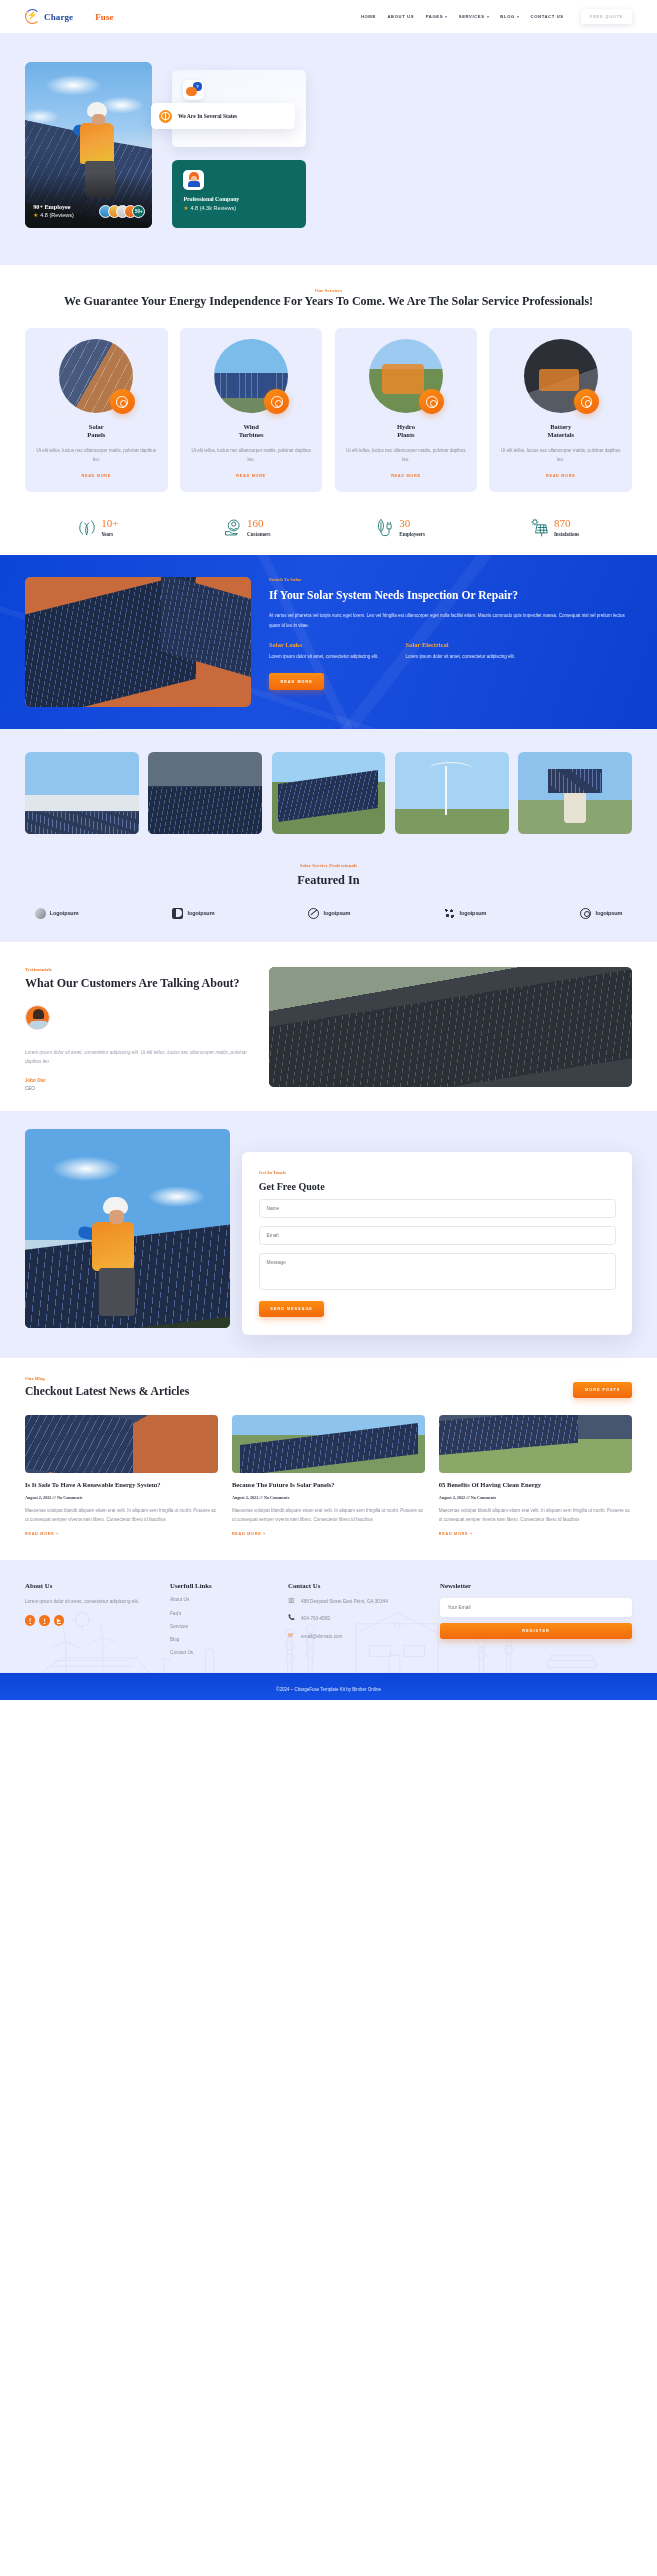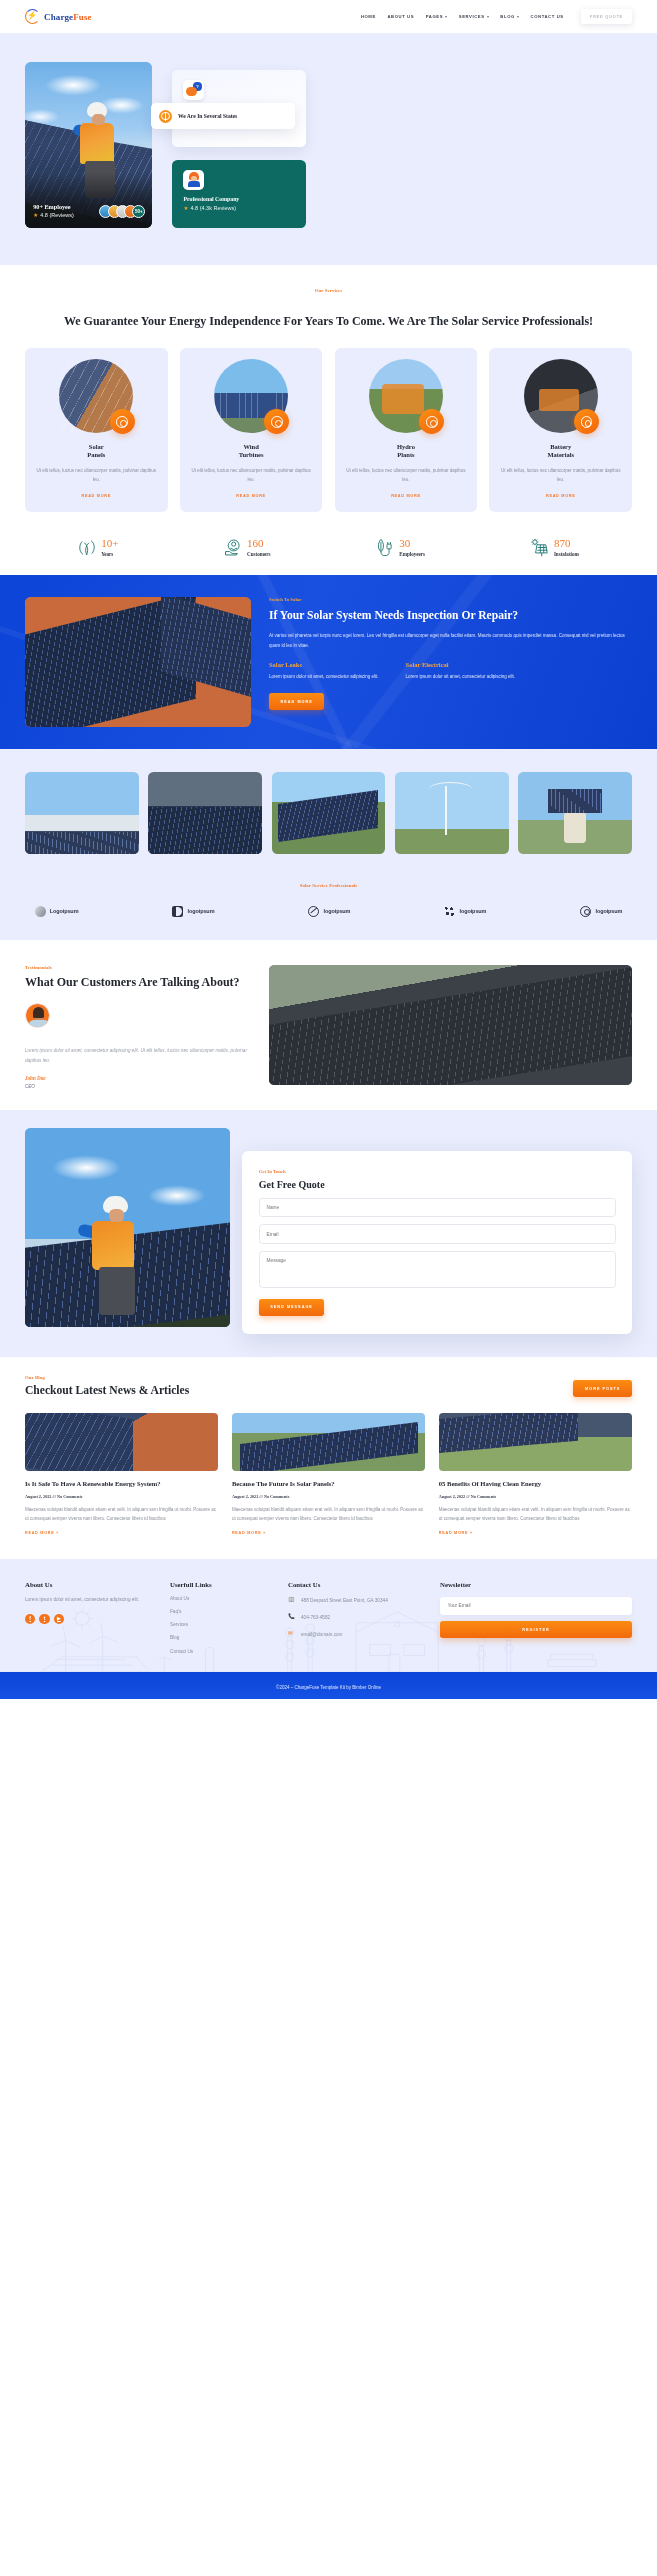--- a/index.html
+++ b/index.html
@@ -4,21 +4,21 @@
 <style>
   *{box-sizing:border-box;margin:0;padding:0;}
   body{width:657px;height:2576px;background:#ffffff;font-family:"Liberation Sans",sans-serif;overflow:hidden;}
 
   
   .header{height:33px;background:#fff;display:flex;align-items:center;padding:0 25px;}
   .brand{display:flex;align-items:center;gap:4.1px;}
   .brand-mark{width:15px;height:15px;border-radius:50%;border:1.4px solid #f57c1f;border-top-color:#2b52d6;border-right-color:transparent;display:flex;align-items:center;justify-content:center;position:relative;}
   .bolt{color:#2b52d6;font-size:8.2px;line-height:1;}
   .brand-name{font-family:"Liberation Serif",serif;font-weight:bold;font-size:9px;color:#22459e;letter-spacing:0.1px;}
-  .brand-name em{font-style:normal;color:#f1601a;}
+  .brand-name em{font-style:normal;color:#f1601a;margin-left:22px;}
   .nav{margin-left:auto;display:flex;align-items:center;gap:11.6px;}
   .nav a{font-size:4.2px;letter-spacing:0.6px;color:#3c4250;text-decoration:none;font-weight:bold;display:flex;align-items:center;gap:2.1px;}
   .caret{width:0;height:0;border-left:1.6px solid transparent;border-right:1.6px solid transparent;border-top:2.1px solid #6a7081;}
   .quote-btn{background:#fff;border:0;border-radius:2.7px;padding:4.8px 9px;font-size:4.2px;letter-spacing:0.6px;color:#b9bdc7;font-weight:bold;box-shadow:0 1.4px 6.8px rgba(40,50,90,.13);margin-left:5.5px;}
 
   
   .hero{background:#e9edfd;padding:29px 25px 37px;display:flex;gap:15px;position:relative;}
   .hero-left{width:205px;padding-top:13.7px;}
   .hero-title{font-family:"Liberation Serif",serif;font-weight:bold;font-size:18.5px;line-height:1.28;color:#232730;letter-spacing:-0.2px;}
   .hero-actions{display:flex;align-items:center;gap:13.7px;margin-top:20.5px;}
@@ -70,21 +70,21 @@
   .agent{position:absolute;left:4.1px;top:2.7px;width:12.3px;height:15px;}
   .agent .hair{position:absolute;left:1.4px;top:0;width:9.6px;height:7.5px;background:#f26a1f;border-radius:4.8px 4.8px 1.4px 1.4px;}
   .agent .fc{position:absolute;left:3.1px;top:3.4px;width:6.2px;height:6.2px;background:#f3c39a;border-radius:2.7px;}
   .agent .bd{position:absolute;left:0;top:9px;width:12.3px;height:6.2px;background:#1f56c9;border-radius:3.4px 3.4px 0 0;}
   .card-teal .lbl{font-family:"Liberation Serif",serif;font-weight:bold;font-size:5.8px;color:#fff;margin:6.2px 0 0 11px;}
   .card-teal .rate{color:#e8f2f1;font-size:5.5px;margin:2.7px 0 0 11px;display:flex;align-items:center;gap:2.1px;}
 
   
   .services{background:#fff;padding:23px 25px 12.3px;text-align:center;}
   .eyebrow{font-family:"Liberation Serif",serif;font-weight:bold;font-size:4.8px;color:#f4792a;letter-spacing:0.1px;}
-  .sec-title{font-family:"Liberation Serif",serif;font-weight:bold;font-size:12px;line-height:1.42;color:#232730;margin-top:20px;}
+  .sec-title{font-family:"Liberation Serif",serif;font-weight:bold;font-size:12px;line-height:1.42;color:#232730;margin-top:0;}
   .cards{display:flex;gap:12.3px;margin-top:18px;}
   .scard{flex:1;background:#e9edfd;border-radius:6.2px;padding:11px 9.6px 13.7px;text-align:center;position:relative;}
   .thumb{width:74px;height:74px;border-radius:50%;margin:0 auto;position:relative;overflow:visible;}
   .thumb .img{width:74px;height:74px;border-radius:50%;overflow:hidden;}
   .t1{background:linear-gradient(120deg,#47597e 0 48%,#b4794b 48% 100%);}
   .t1:after{content:"";position:absolute;inset:0;background:repeating-linear-gradient(118deg,rgba(255,255,255,.30) 0 0.7px,transparent 0.7px 9px);}
   .t2{background:linear-gradient(180deg,#7cbcea 0 46%,#2f4d86 46% 80%,#6f8a63 80% 100%);}
   .t2:after{content:"";position:absolute;left:0;right:0;top:46%;bottom:20%;background:repeating-linear-gradient(90deg,rgba(255,255,255,.25) 0 0.7px,transparent 0.7px 6.2px);}
   .t3{background:linear-gradient(180deg,#9ccaf0 0 40%,#6e8f52 40% 100%);}
   .t3:after{content:"";position:absolute;left:18%;top:34%;width:56%;height:40%;background:#e88a2a;border-radius:4.1px;opacity:.85;}
@@ -464,20 +464,21 @@
 <section class="gallery">
   <div class="g g1"></div>
   <div class="g g2"></div>
   <div class="g g3"></div>
   <div class="g g4"></div>
   <div class="g g5"></div>
 </section>
 
 <section class="featured">
   <div class="eyebrow">Solar Service Professionals</div>
+  <h2 class="sec-title">Featured In</h2>
   <div class="logos">
     <div class="logo">
         <span class="mk mk1"></span>
         <span class="tx">Logoipsum</span>
       </div>
     <div class="logo">
         <span class="mk mk2"></span>
         <span class="tx">logoipsum</span>
       </div>
     <div class="logo">

